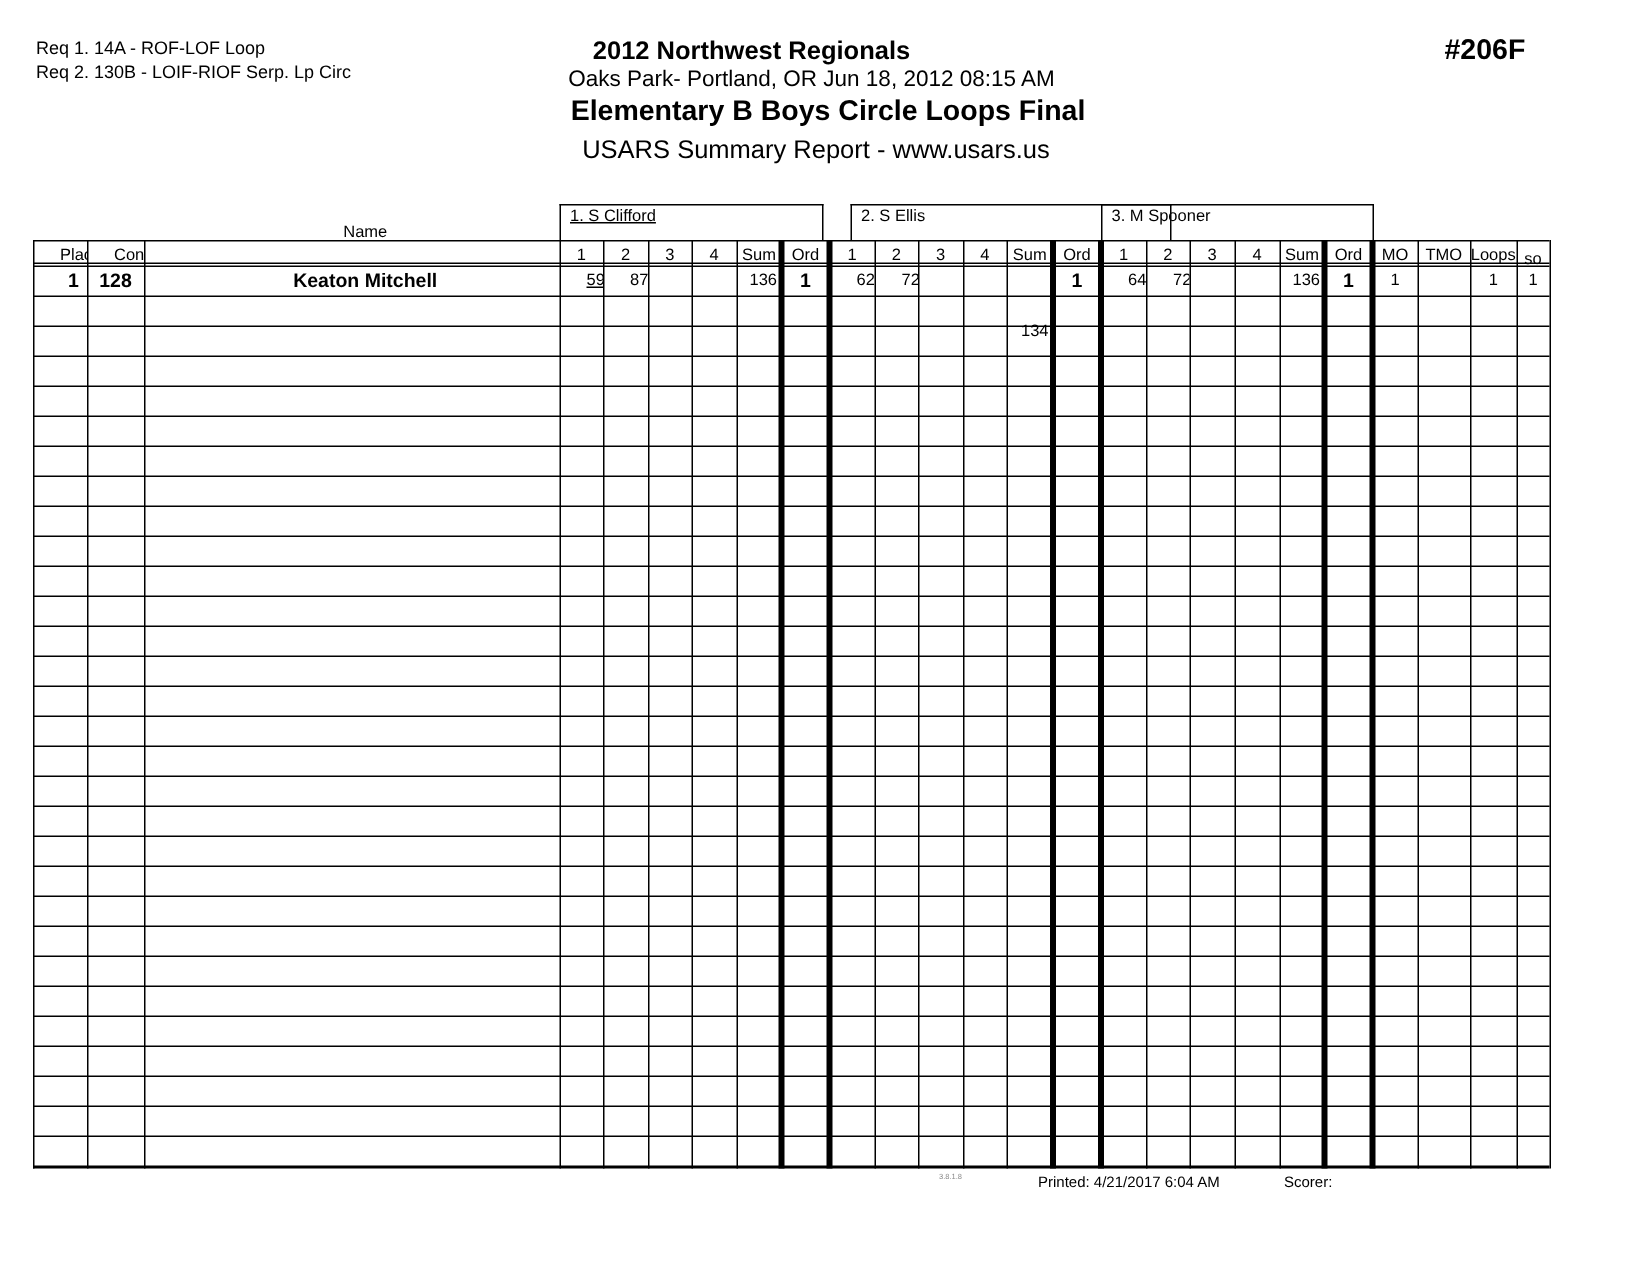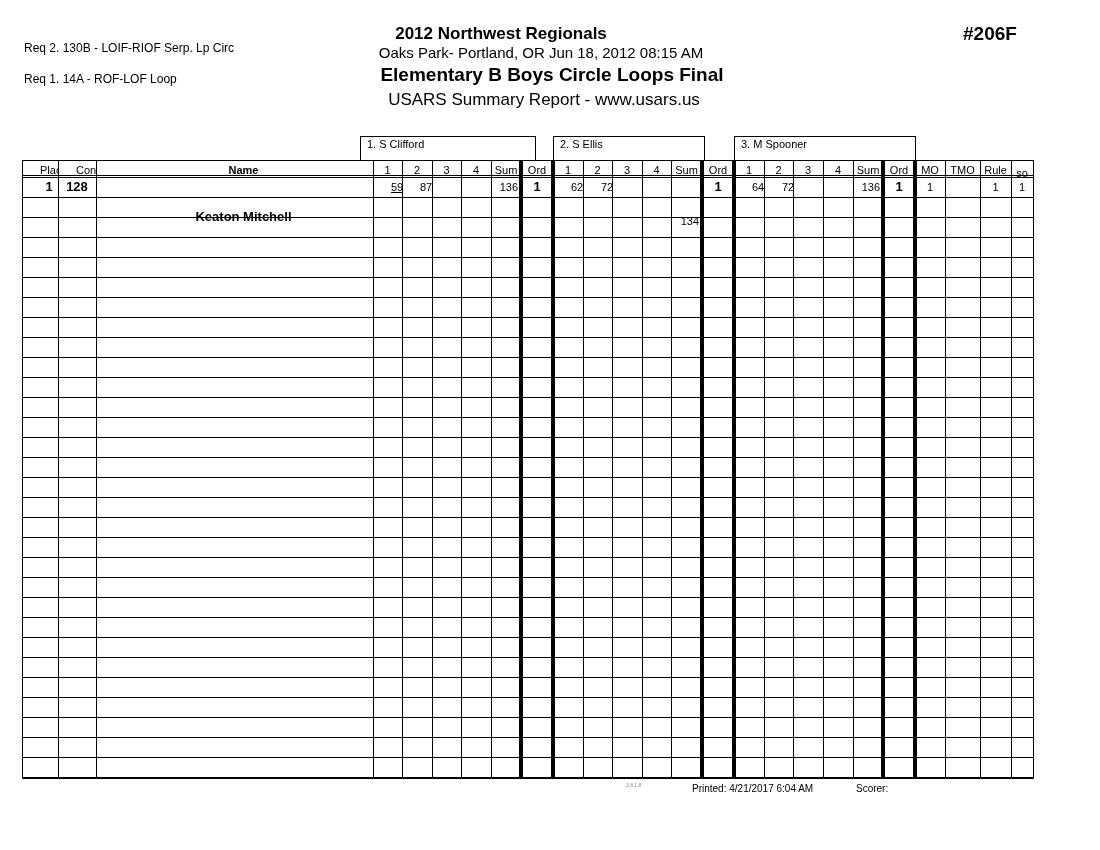--- a/index.html
+++ b/index.html
@@ -17,31 +17,31 @@
   .cell.left { text-align:center; padding-left:18px; }
   .cell.right { text-align:right; padding-right:3px; }
   .bold { font-weight:bold; font-size:13px; }
   .judge { position:absolute; top:136px; height:24px; border:1px solid #000; border-bottom:none; box-sizing:border-box; font-size:11px; padding-left:6px; line-height:14px; }
   .footer { top:783px; font-size:10px; }
   .ver { font-size:5px; color:#888; left:626px; top:782px; }
 </style>
 </head>
 <body>
 
-<div class="abs req" style="top:25px;margin-top:47px;">Req  1.  14A - ROF-LOF Loop</div>
+<div class="abs req" style="top:25px;">Req  1.  14A - ROF-LOF Loop</div>
 <div class="abs req" style="top:41px;">Req  2.  130B - LOIF-RIOF Serp. Lp Circ</div>
 
 <div class="abs center t1">2012 Northwest Regionals</div>
 <div class="abs center t2">Oaks Park- Portland, OR  Jun 18, 2012  08:15 AM</div>
 <div class="abs center t3">Elementary B Boys Circle Loops Final</div>
 <div class="abs center t4">USARS Summary Report - www.usars.us</div>
 <div class="abs evnum">#206F</div>
 
-<div class="judge" style="left:360px;width:176px;">1.  S Clifford</div>
-<div class="judge" style="left:553px;width:152px;">2.  S Ellis</div>
+<div class="judge" style="left:373px;width:176px;text-decoration:underline;">1.  S Clifford</div>
+<div class="judge" style="left:567px;width:214px;">2.  S Ellis</div>
 <div class="judge" style="left:734px;width:182px;">3.  M Spooner</div>
 
 <div id="grid" class="grid">
     <div style="position: absolute; left: 22px; top: 160px; width: 1px; height: 619px; background: rgb(0, 0, 0);"></div>
     <div style="position: absolute; left: 58px; top: 160px; width: 1px; height: 619px; background: rgb(0, 0, 0);"></div>
     <div style="position: absolute; left: 96px; top: 160px; width: 1px; height: 619px; background: rgb(0, 0, 0);"></div>
     <div style="position: absolute; left: 373px; top: 160px; width: 1px; height: 619px; background: rgb(0, 0, 0);"></div>
     <div style="position: absolute; left: 402px; top: 160px; width: 1px; height: 619px; background: rgb(0, 0, 0);"></div>
     <div style="position: absolute; left: 432px; top: 160px; width: 1px; height: 619px; background: rgb(0, 0, 0);"></div>
     <div style="position: absolute; left: 461px; top: 160px; width: 1px; height: 619px; background: rgb(0, 0, 0);"></div>
@@ -92,46 +92,46 @@
     <div style="position: absolute; left: 22px; top: 637px; width: 1011px; height: 1px; background: rgb(0, 0, 0);"></div>
     <div style="position: absolute; left: 22px; top: 657px; width: 1011px; height: 1px; background: rgb(0, 0, 0);"></div>
     <div style="position: absolute; left: 22px; top: 677px; width: 1011px; height: 1px; background: rgb(0, 0, 0);"></div>
     <div style="position: absolute; left: 22px; top: 697px; width: 1011px; height: 1px; background: rgb(0, 0, 0);"></div>
     <div style="position: absolute; left: 22px; top: 717px; width: 1011px; height: 1px; background: rgb(0, 0, 0);"></div>
     <div style="position: absolute; left: 22px; top: 737px; width: 1011px; height: 1px; background: rgb(0, 0, 0);"></div>
     <div style="position: absolute; left: 22px; top: 757px; width: 1011px; height: 1px; background: rgb(0, 0, 0);"></div>
     <div style="position: absolute; left: 22px; top: 777px; width: 1011px; height: 2px; background: rgb(0, 0, 0);"></div>
     <div class="cell left" style="left: 22px; top: 161px; width: 36px; height: 18px;">Place</div>
     <div class="cell left" style="left: 58px; top: 161px; width: 38px; height: 18px;">Cont</div>
-    <div class="cell left" style="left: 96px; top: 161px; width: 277px; height: 18px; font-weight: bold;">Name</div>
+    <div class="cell left" style="left: 96px; top: 146px; width: 277px; height: 18px;">Name</div>
     <div class="cell " style="left: 373px; top: 161px; width: 29px; height: 18px;">1</div>
     <div class="cell " style="left: 402px; top: 161px; width: 30px; height: 18px;">2</div>
     <div class="cell " style="left: 432px; top: 161px; width: 29px; height: 18px;">3</div>
     <div class="cell " style="left: 461px; top: 161px; width: 30px; height: 18px;">4</div>
     <div class="cell " style="left: 491px; top: 161px; width: 30px; height: 18px;">Sum</div>
     <div class="cell " style="left: 521px; top: 161px; width: 32px; height: 18px;">Ord</div>
     <div class="cell " style="left: 553px; top: 161px; width: 30px; height: 18px;">1</div>
     <div class="cell " style="left: 583px; top: 161px; width: 29px; height: 18px;">2</div>
     <div class="cell " style="left: 612px; top: 161px; width: 30px; height: 18px;">3</div>
     <div class="cell " style="left: 642px; top: 161px; width: 29px; height: 18px;">4</div>
     <div class="cell " style="left: 671px; top: 161px; width: 31px; height: 18px;">Sum</div>
     <div class="cell " style="left: 702px; top: 161px; width: 32px; height: 18px;">Ord</div>
     <div class="cell " style="left: 734px; top: 161px; width: 30px; height: 18px;">1</div>
     <div class="cell " style="left: 764px; top: 161px; width: 29px; height: 18px;">2</div>
     <div class="cell " style="left: 793px; top: 161px; width: 30px; height: 18px;">3</div>
     <div class="cell " style="left: 823px; top: 161px; width: 30px; height: 18px;">4</div>
     <div class="cell " style="left: 853px; top: 161px; width: 30px; height: 18px;">Sum</div>
     <div class="cell " style="left: 883px; top: 161px; width: 32px; height: 18px;">Ord</div>
     <div class="cell " style="left: 915px; top: 161px; width: 30px; height: 18px;">MO</div>
     <div class="cell " style="left: 945px; top: 161px; width: 35px; height: 18px;">TMO</div>
-    <div class="cell " style="left: 980px; top: 161px; width: 31px; height: 18px;">Rule</div>
+    <div class="cell " style="left: 980px; top: 161px; width: 31px; height: 18px;">Loops</div>
     <div class="cell " style="left: 1011px; top: 164px; width: 22px; height: 18px;">so</div>
     <div class="cell left bold" style="left: 22px; top: 178px; width: 36px; height: 18px;">1</div>
     <div class="cell bold" style="left: 58px; top: 178px; width: 38px; height: 18px;">128</div>
-    <div class="cell left bold" style="left: 96px; top: 178px; width: 277px; height: 18px; margin-top: 30px;">Keaton Mitchell</div>
+    <div class="cell left bold" style="left: 96px; top: 178px; width: 277px; height: 18px;">Keaton Mitchell</div>
     <div class="cell left" style="left: 373px; top: 178px; width: 29px; height: 18px; text-decoration: underline;">59</div>
     <div class="cell left" style="left: 402px; top: 178px; width: 30px; height: 18px;">87</div>
     <div class="cell left" style="left: 432px; top: 178px; width: 29px; height: 18px;"></div>
     <div class="cell left" style="left: 461px; top: 178px; width: 30px; height: 18px;"></div>
     <div class="cell right" style="left: 491px; top: 178px; width: 30px; height: 18px;">136</div>
     <div class="cell bold" style="left: 521px; top: 178px; width: 32px; height: 18px;">1</div>
     <div class="cell left" style="left: 553px; top: 178px; width: 30px; height: 18px;">62</div>
     <div class="cell left" style="left: 583px; top: 178px; width: 29px; height: 18px;">72</div>
     <div class="cell left" style="left: 612px; top: 178px; width: 30px; height: 18px;"></div>
     <div class="cell left" style="left: 642px; top: 178px; width: 29px; height: 18px;"></div>

